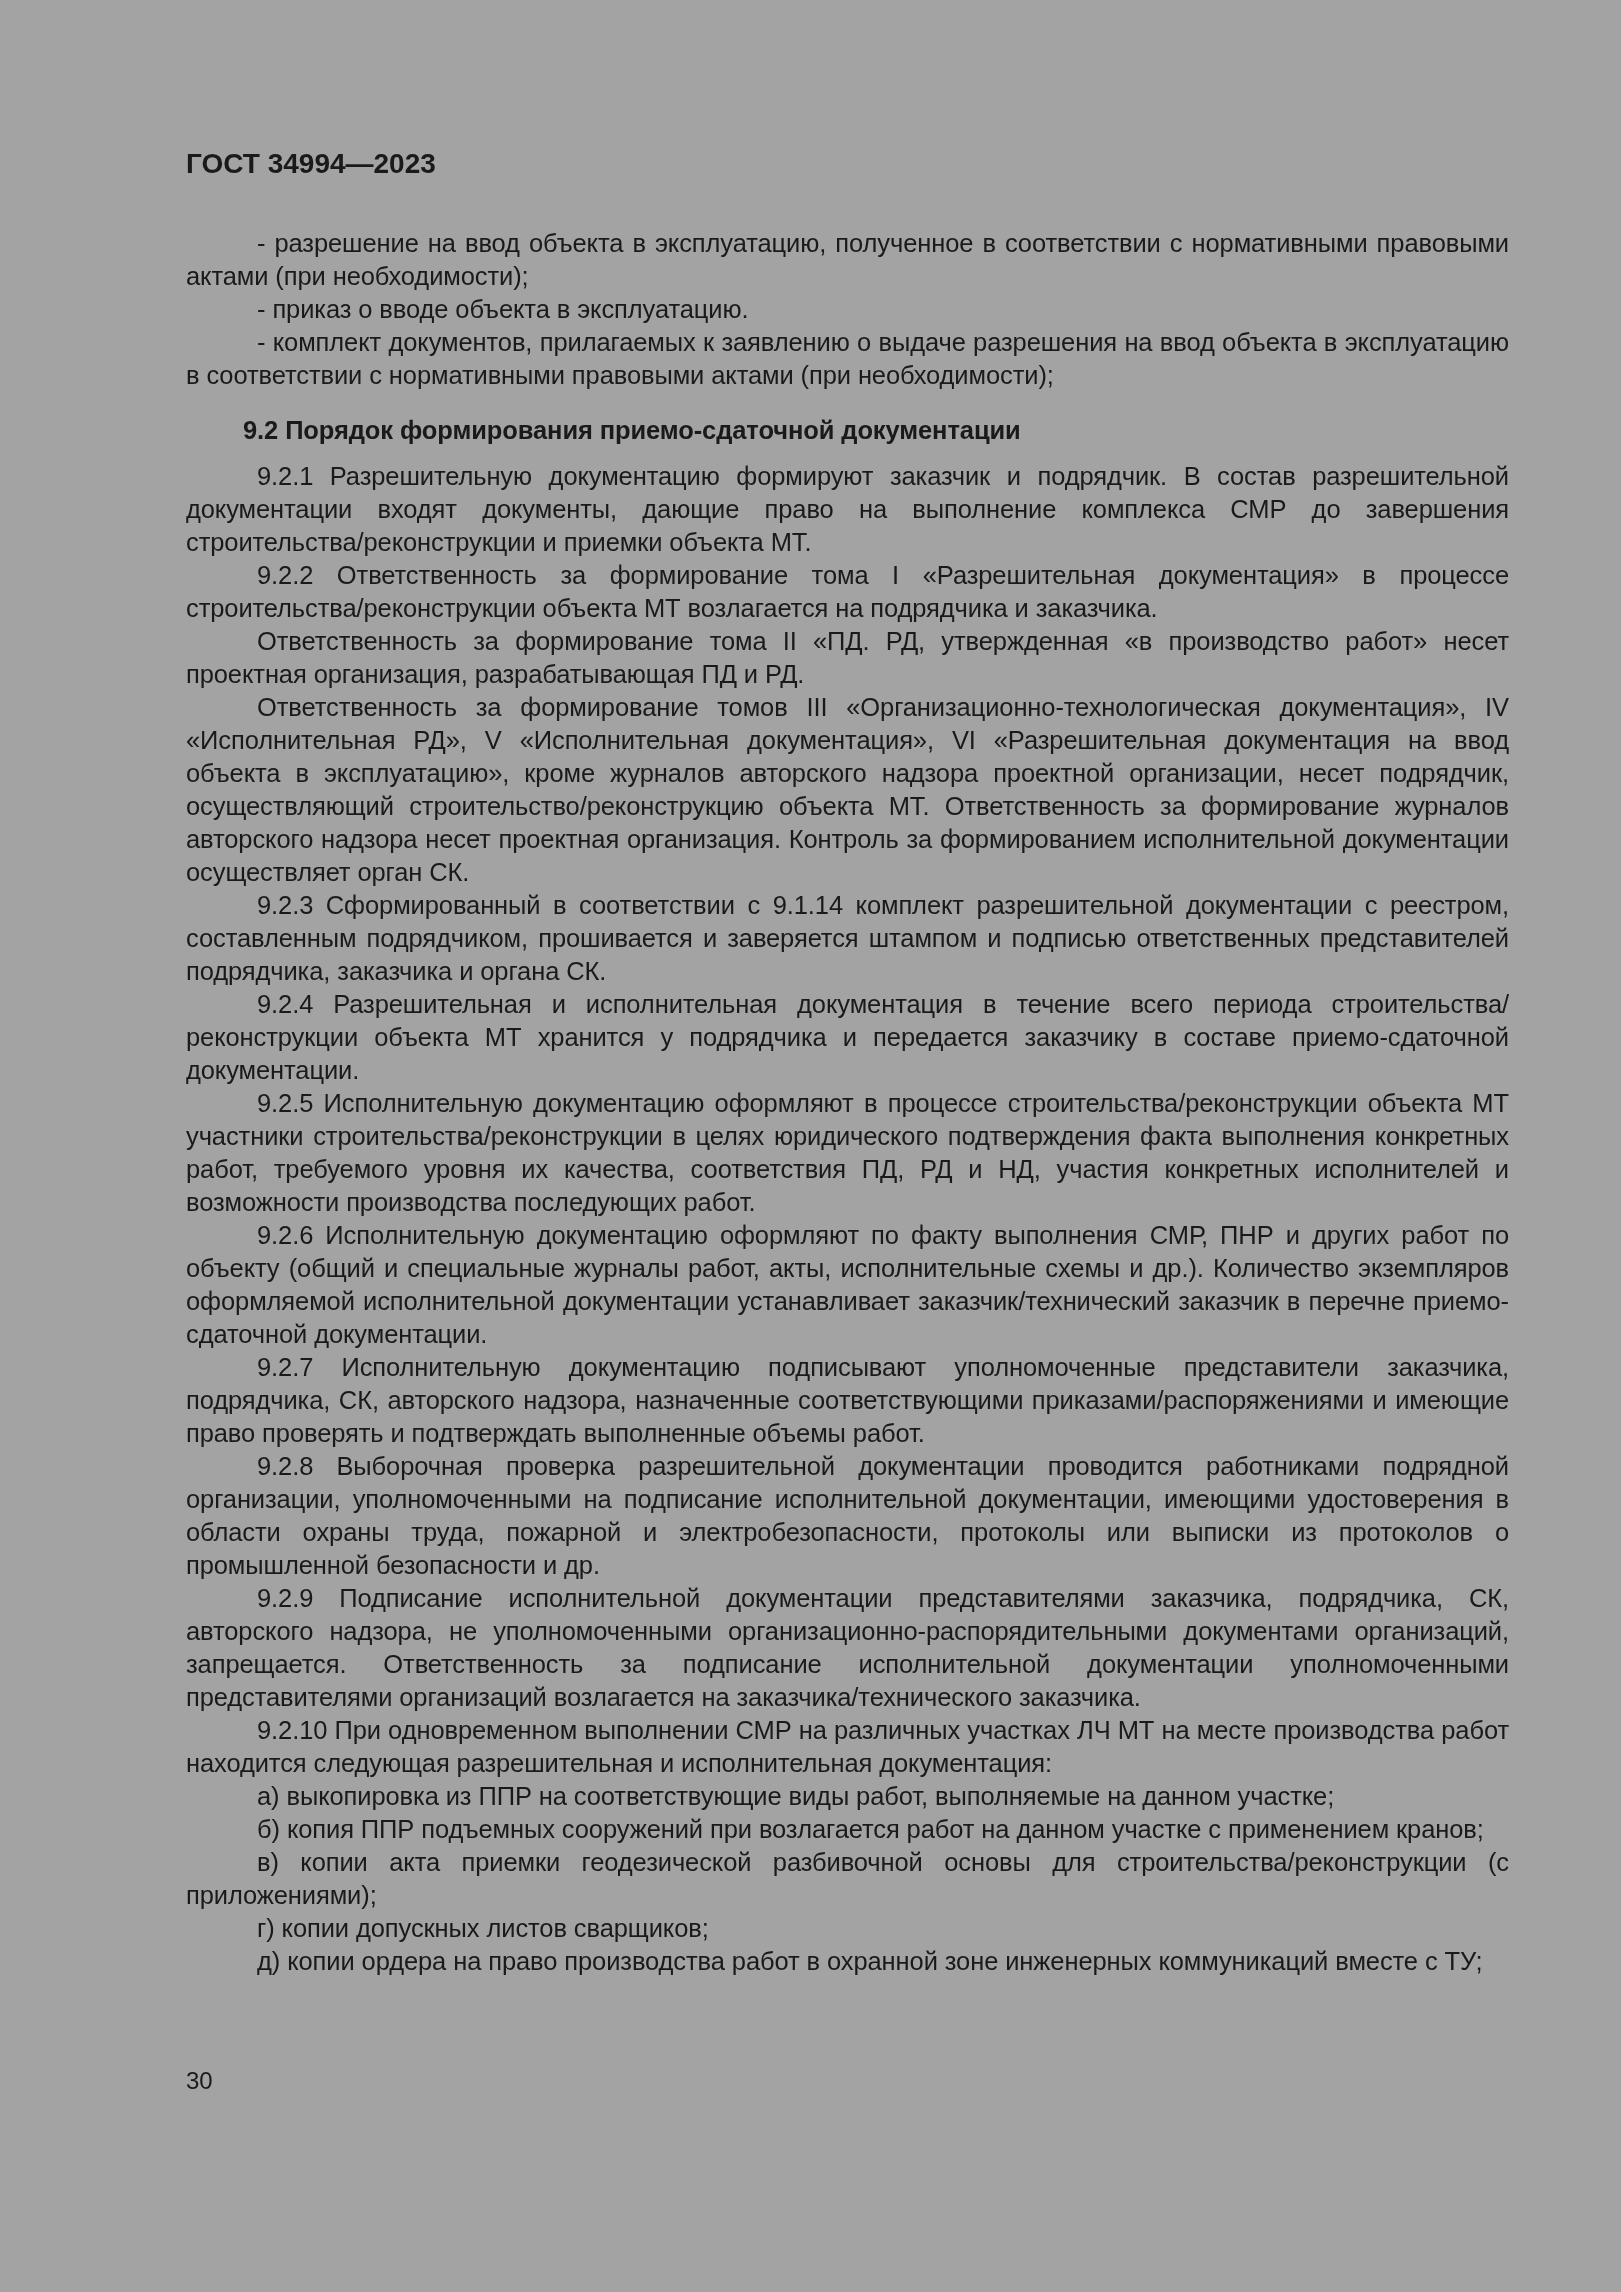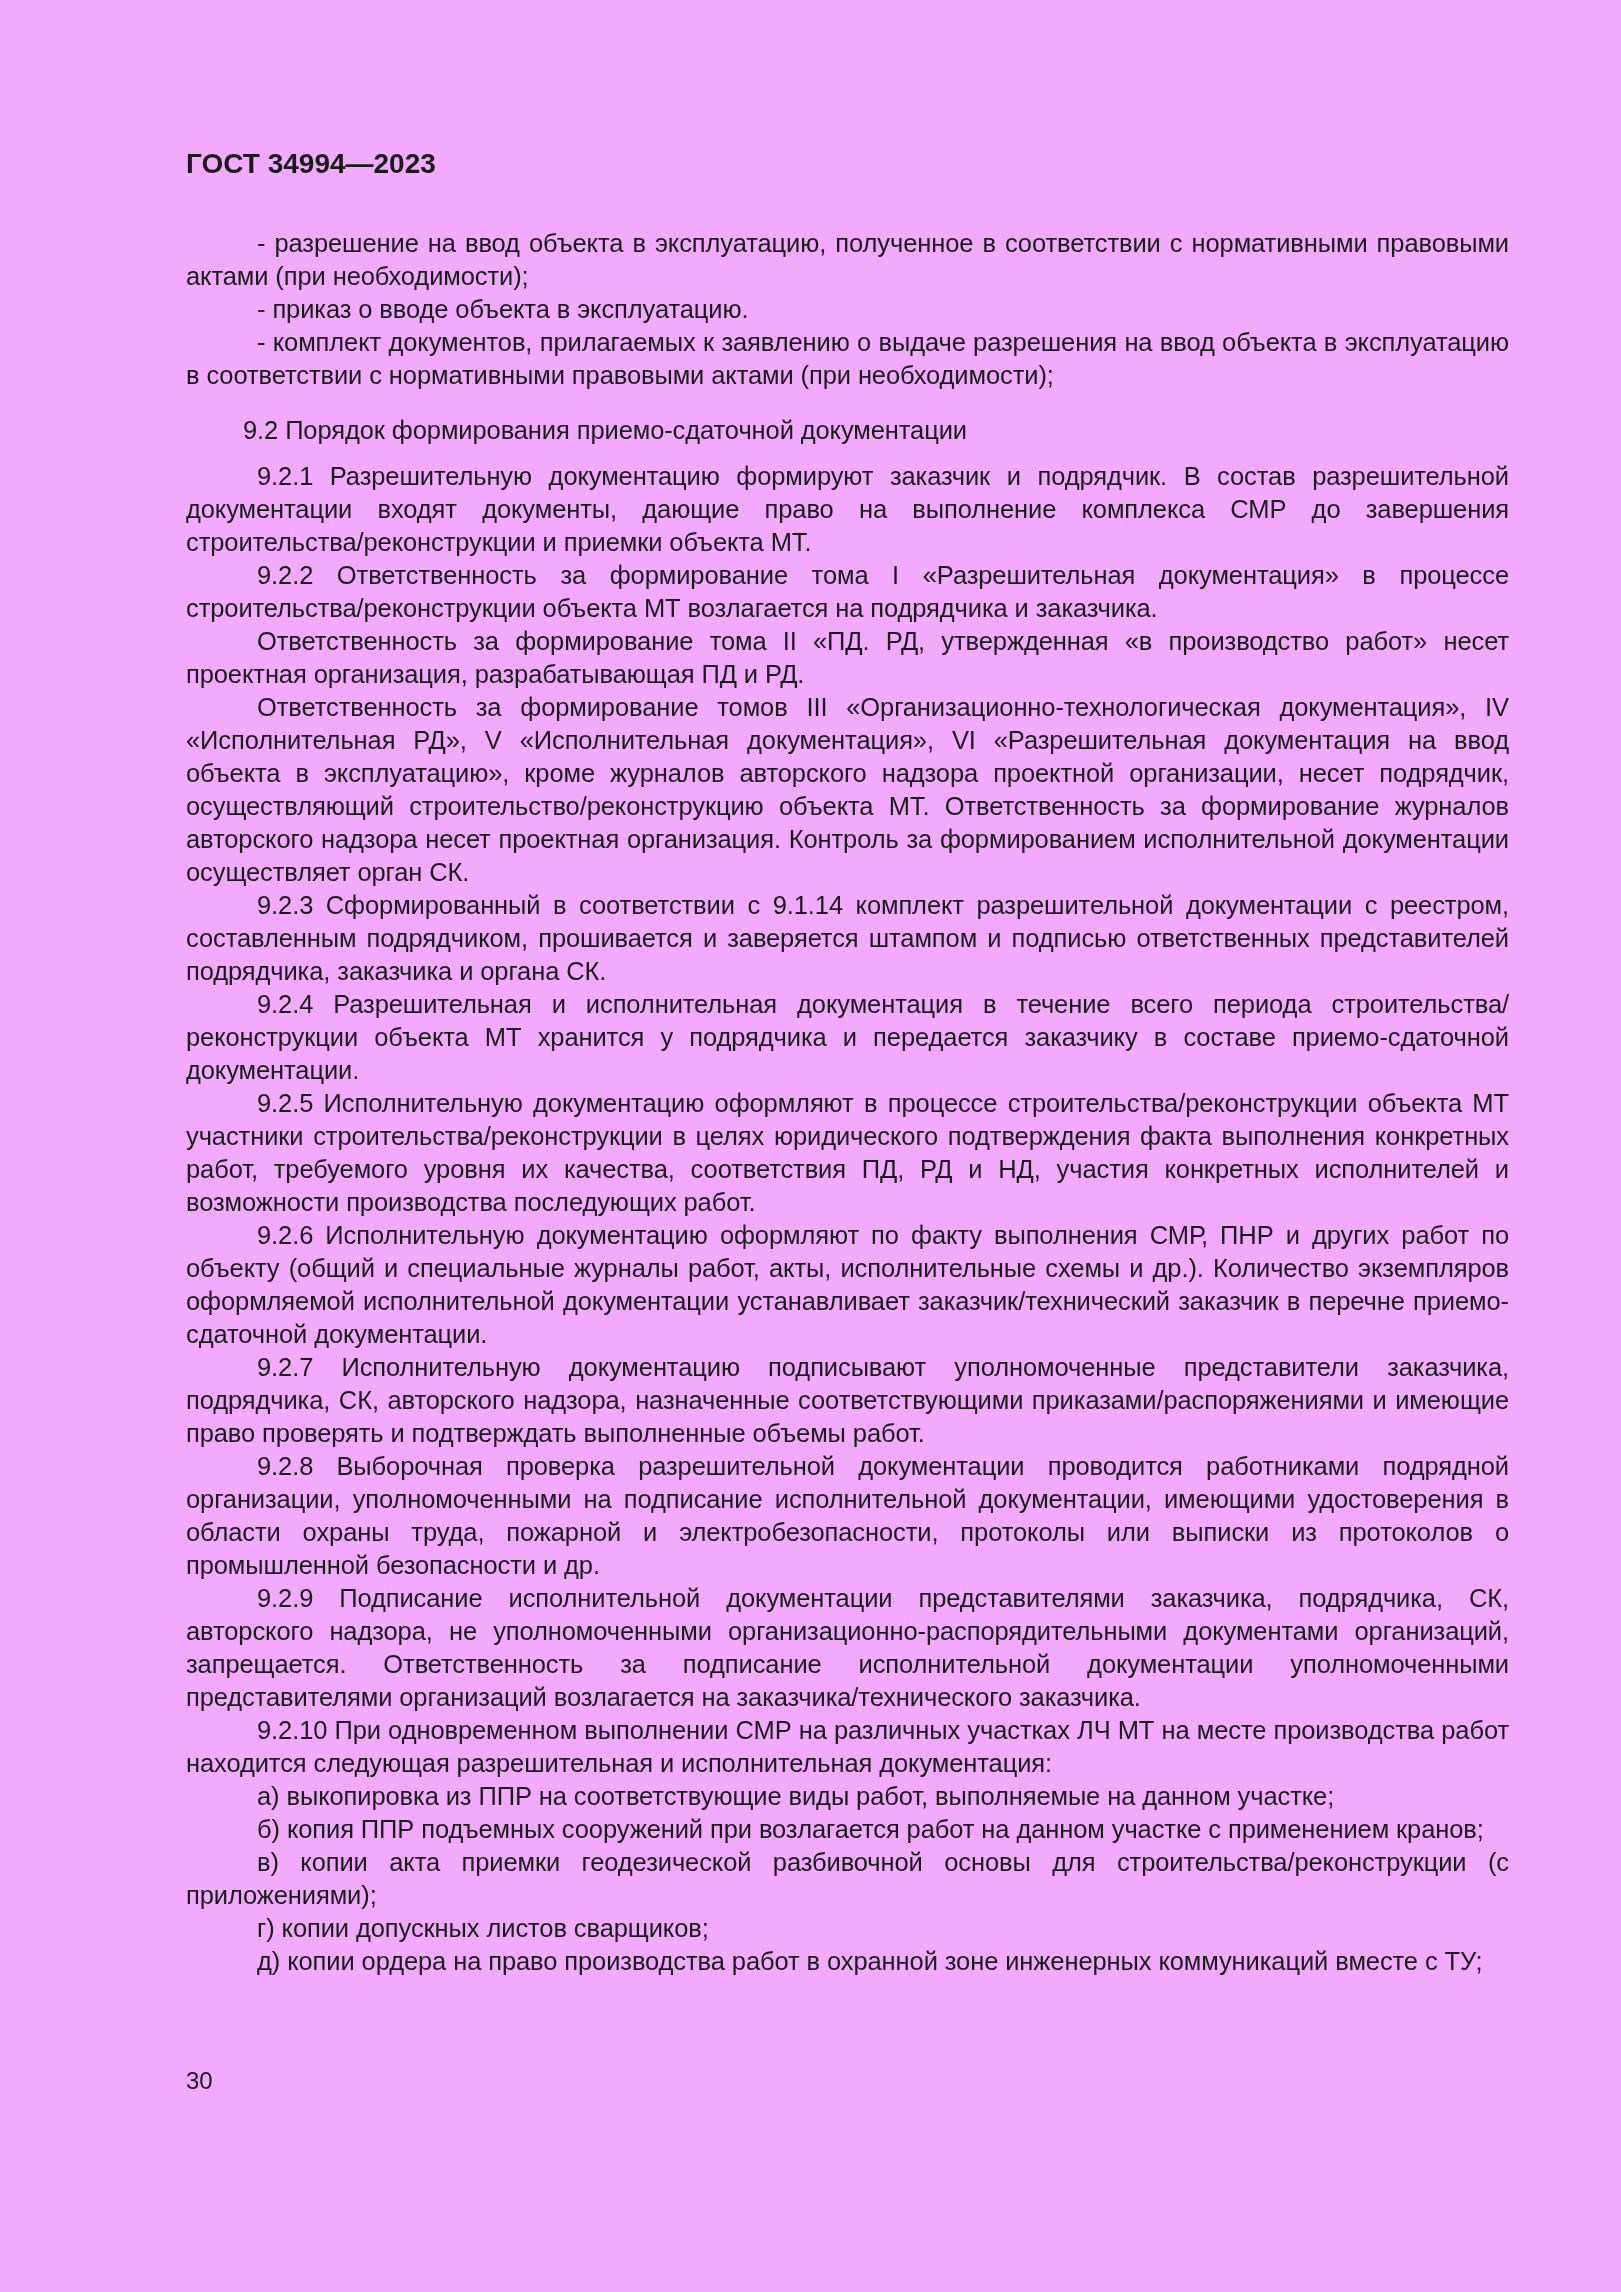--- a/index.html
+++ b/index.html
@@ -5,21 +5,21 @@
   html, body {
     margin: 0;
     padding: 0;
     background: #d7d7d7;
   }
   .page {
     position: relative;
     width: 1621px;
     height: 2293px;
     margin: 0 auto;
-    background: #f0abfc;
+    background: #a3a3a3;
     color: #1a1a1a;
     font-family: "Liberation Sans", "DejaVu Sans", sans-serif;
     box-sizing: border-box;
     padding: 147px 112px 0 186px;
     overflow: hidden;
   }
   .doc-code {
     font-weight: bold;
     font-size: 28px;
     line-height: 33px;
@@ -32,21 +32,21 @@
     letter-spacing: -0.1px;
     text-align: justify;
   }
   .para {
     margin: 0;
     text-indent: 71px;
   }
   .section-heading {
     font-size: 25.5px;
     line-height: 33px;
-    font-weight: normal;
+    font-weight: bold;
     margin: 21.6px 0 13.7px 0;
     text-indent: 57px;
     text-align: left;
   }
   .page-number {
     position: absolute;
     left: 186px;
     top: 2064px;
     font-size: 24px;
     line-height: 33px;

